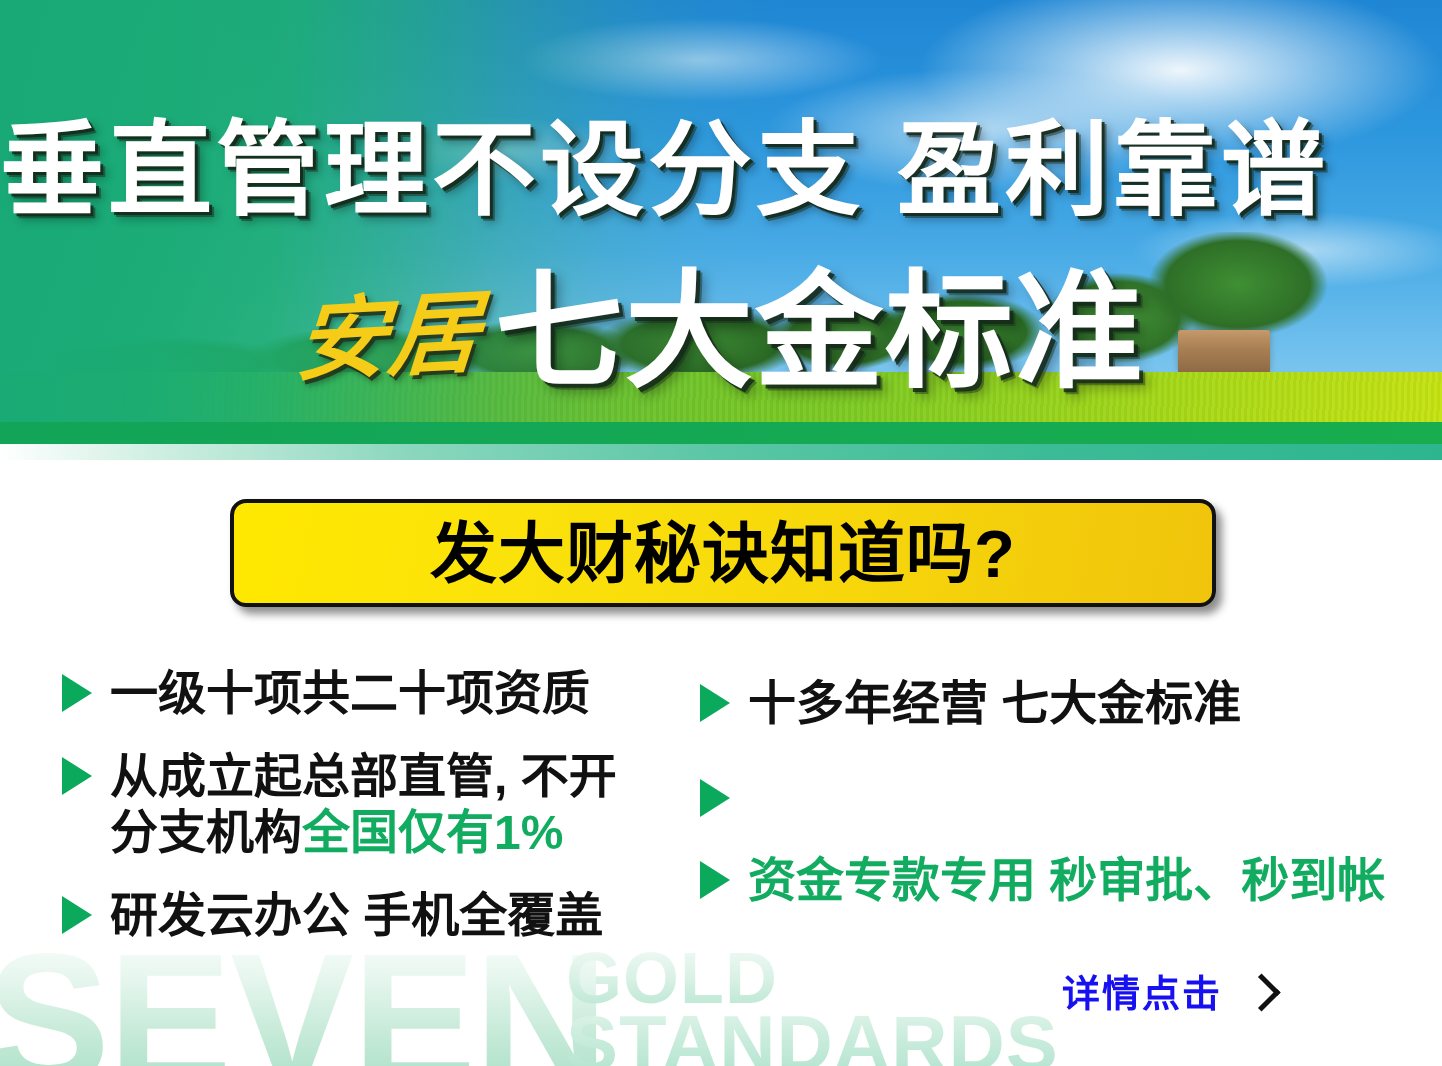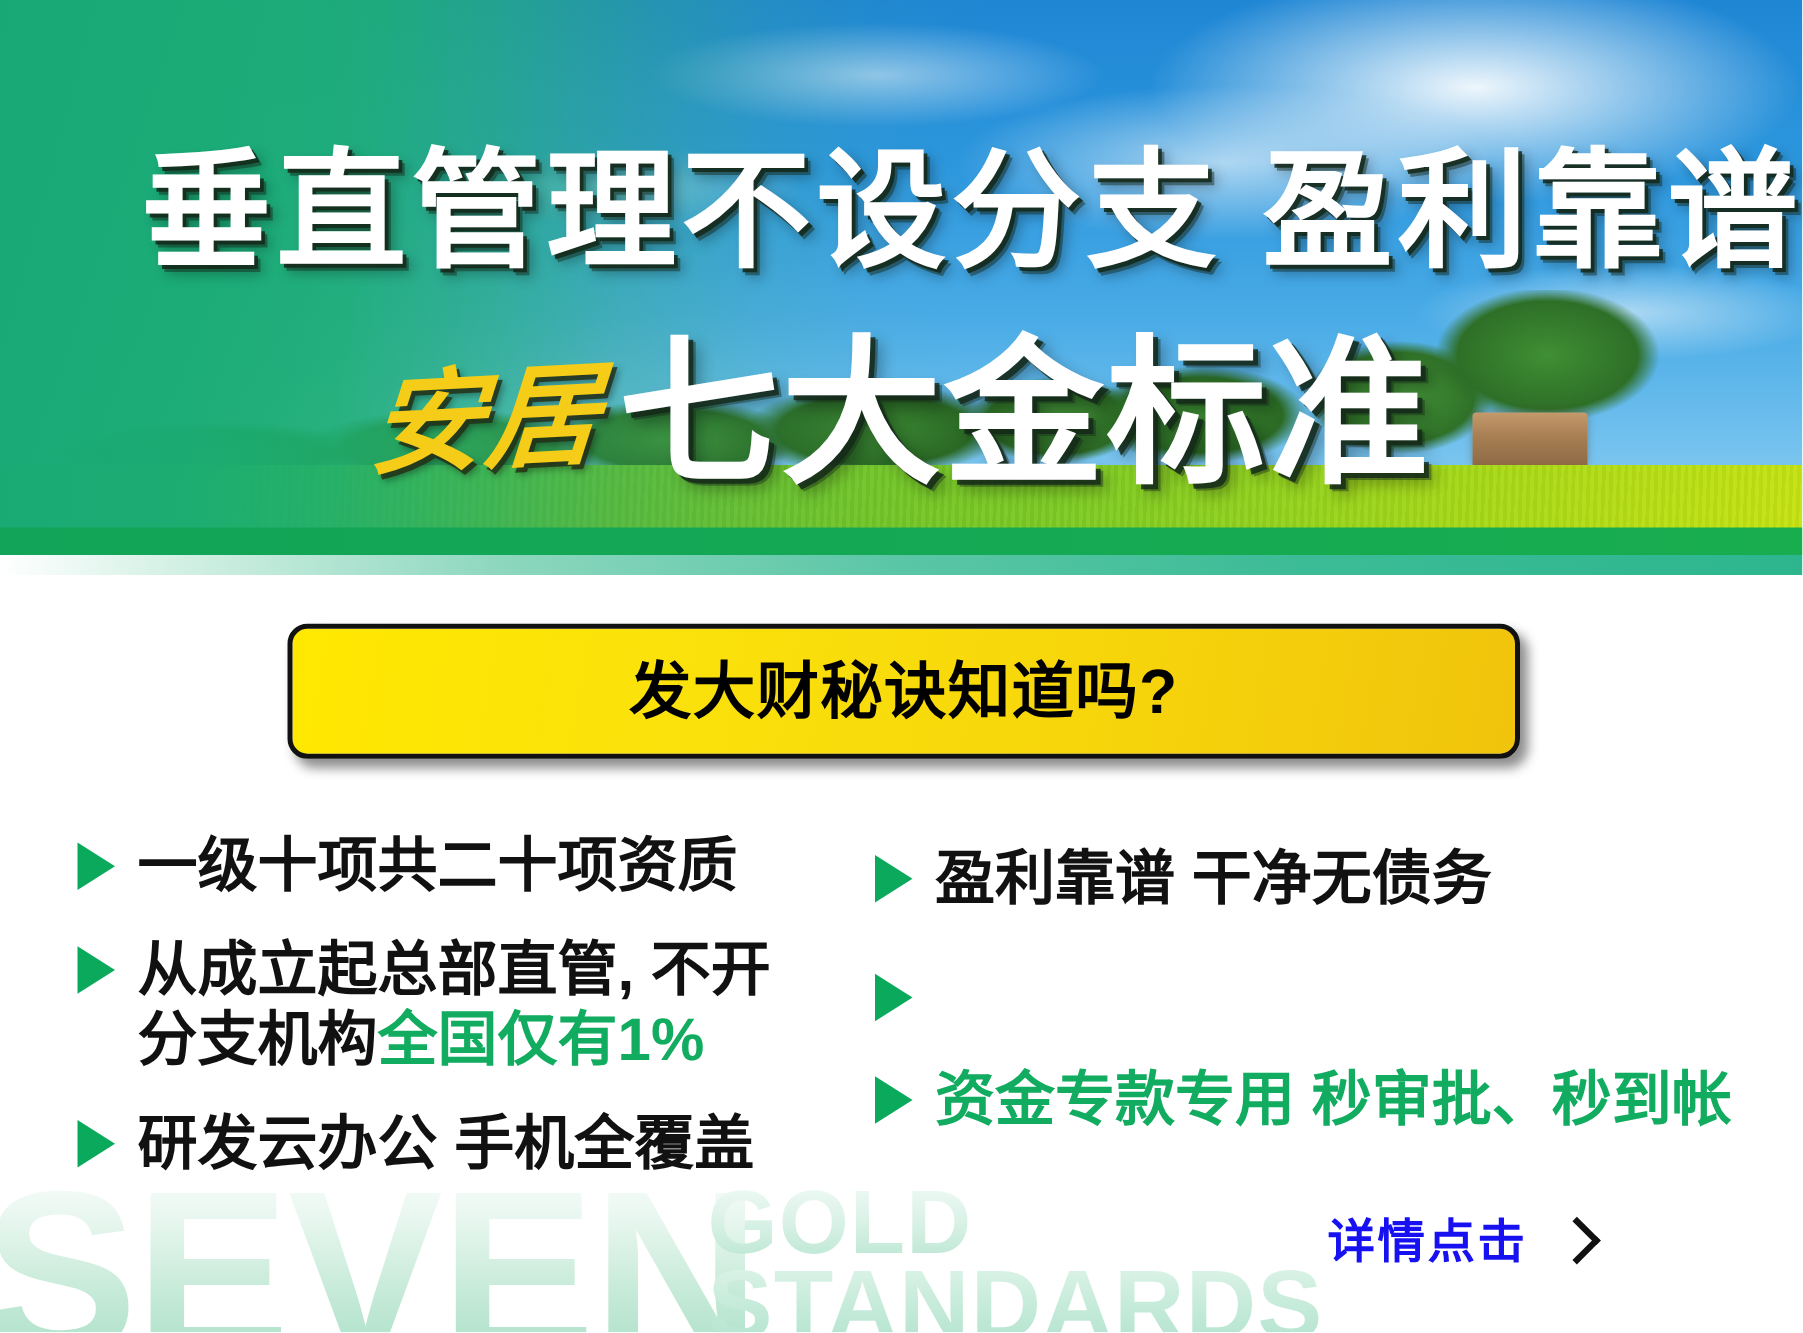--- a/index.html
+++ b/index.html
@@ -125,21 +125,21 @@
       rgba(60,188,150,1) 72%,
       rgba(45,182,142,1) 100%);
   }
 
   
   .hero-line1 {
     position: absolute;
     left: 0;
     right: 0;
     top: 118px;
-    text-align: right;
+    text-align: left;
     font-size: 104px;
     line-height: 1;
     font-weight: 700;
     color: #ffffff;
     letter-spacing: 4px;
     white-space: nowrap;
     text-shadow:
        3px 3px 0 rgba(20,40,25,0.85),
        5px 5px 0 rgba(20,40,25,0.45),
        7px 7px 10px rgba(0,0,0,0.30);
@@ -191,21 +191,21 @@
     box-sizing: border-box;
     border: 4px solid #111111;
     border-radius: 16px;
     background: linear-gradient(100deg, #ffe800 0%, #fbe20b 30%, #f7d70b 62%, #f0c40c 100%);
     box-shadow: 6px 7px 9px rgba(0,0,0,0.45);
     display: flex;
     align-items: center;
     justify-content: center;
   }
   .headline-button-text {
-    font-size: 50px;
+    font-size: 67px;
     line-height: 1;
     font-weight: 700;
     color: #000000;
     letter-spacing: 1px;
     white-space: nowrap;
   }
 
   
   .features {
     position: absolute;
@@ -391,21 +391,21 @@
         <span class="tri"></span>
         <span class="bullet-text">研发云办公  手机全覆盖</span>
       </div>
 
     </div>
 
     <div class="col-right">
 
       <div class="bullet r1">
         <span class="tri"></span>
-        <span class="bullet-text">盈利靠谱  干净无债务</span>
+        <span class="bullet-text">十多年经营  七大金标准</span>
       </div>
 
       <div class="bullet r2">
         <span class="tri"></span>
       </div>
 
       <div class="bullet r3">
         <span class="tri"></span>
         <span class="bullet-text green">资金专款专用  秒审批、秒到帐</span>
       </div>

